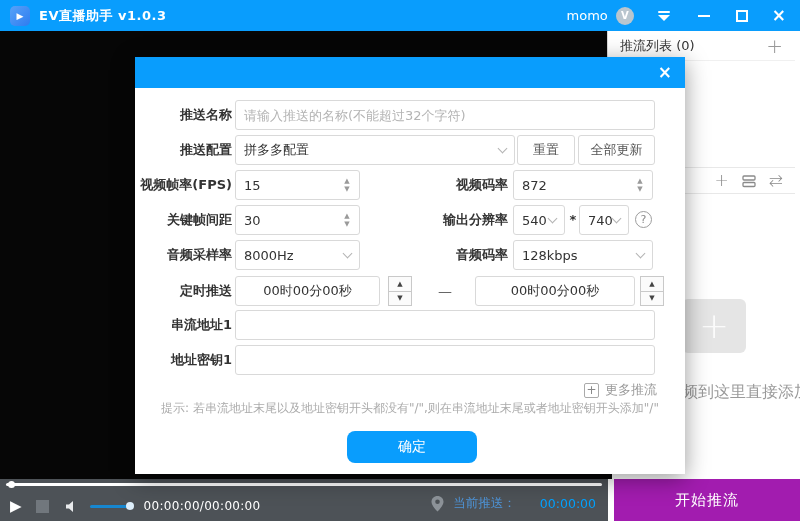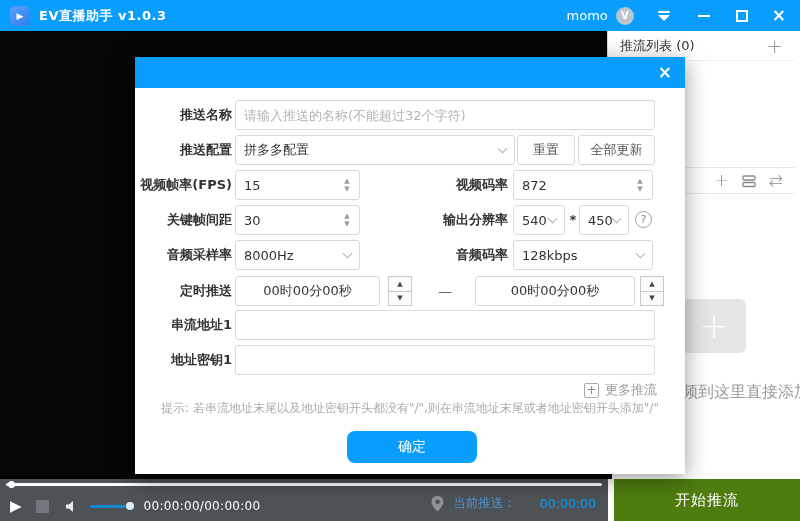--- a/index.html
+++ b/index.html
@@ -42,21 +42,21 @@
   .play-btn { color:#fff; font-size:15px; line-height:1; margin-right:14px; }
   .stop-btn { width:13px; height:13px; background:#71777d; margin-right:16px; }
   .spk { margin-right:10px; display:flex; align-items:center; }
   .vol-track { width:40px; height:3px; background:#1787d0; border-radius:2px; position:relative; margin-right:14px; }
   .vol-knob { position:absolute; right:-4px; top:-2.5px; width:8px; height:8px; border-radius:50%; background:#ddeefb; }
   .bb-time { color:#fff; font-size:12px; letter-spacing:.3px; }
   .current-push { position:absolute; right:12px; top:16px; display:flex; align-items:center; font-size:12.5px; }
   .pin { margin-right:9px; display:flex; align-items:center; }
   .cp-label { color:#4e95d9; }
   .cp-time { color:#00a2ff; margin-left:24px; }
-  .start-button { position:absolute; left:614px; top:479px; width:186px; height:42px; background:#4d7c0f; color:#fff; font-size:15px; display:flex; align-items:center; justify-content:center; letter-spacing:1px; }
+  .start-button { position:absolute; left:614px; top:479px; width:186px; height:42px; background:#a21caf; color:#fff; font-size:15px; display:flex; align-items:center; justify-content:center; letter-spacing:1px; }
 
   
   .modal { position:absolute; left:135px; top:57px; width:550px; height:417px; background:#fff; box-shadow:0 5px 22px rgba(0,0,0,.4); z-index:10; }
   .modal-header { position:absolute; left:0; top:0; width:550px; height:31px; background:#099dfd; }
   .modal-close { position:absolute; right:13px; top:4px; color:#fff; font-size:17px; font-weight:bold; line-height:22px; }
   .lbl { position:absolute; left:0; width:97px; text-align:right; font-size:13px; font-weight:600; color:#333; line-height:30px; white-space:nowrap; }
   .lbl-r { position:absolute; left:280px; width:93px; text-align:right; font-size:13px; font-weight:600; color:#333; line-height:30px; white-space:nowrap; }
   .field { position:absolute; height:30px; border:1px solid #d9d9d9; border-radius:3px; background:#fff; font-size:13px; color:#333; }
   input.field { padding:0 8px; outline:none; font-family:inherit; }
   input.field::placeholder { color:#b4b4b4; }
@@ -192,21 +192,21 @@
       <span>▲</span>
       <span>▼</span>
     </div>
     <div class="lbl-r" style="top:148px">输出分辨率</div>
     <div class="field select" style="left:378px; top:148px; width:52px">
       <span>540</span>
       <span class="chev"></span>
     </div>
     <div class="star">*</div>
     <div class="field select" style="left:444px; top:148px; width:50px">
-      <span>450</span>
+      <span>740</span>
       <span class="chev"></span>
     </div>
     <div class="help">?</div>
 
     <div class="lbl" style="top:183px">音频采样率</div>
     <div class="field select" style="left:100px; top:183px; width:125px">
       <span>8000Hz</span>
       <span class="chev"></span>
     </div>
     <div class="lbl-r" style="top:183px">音频码率</div>

